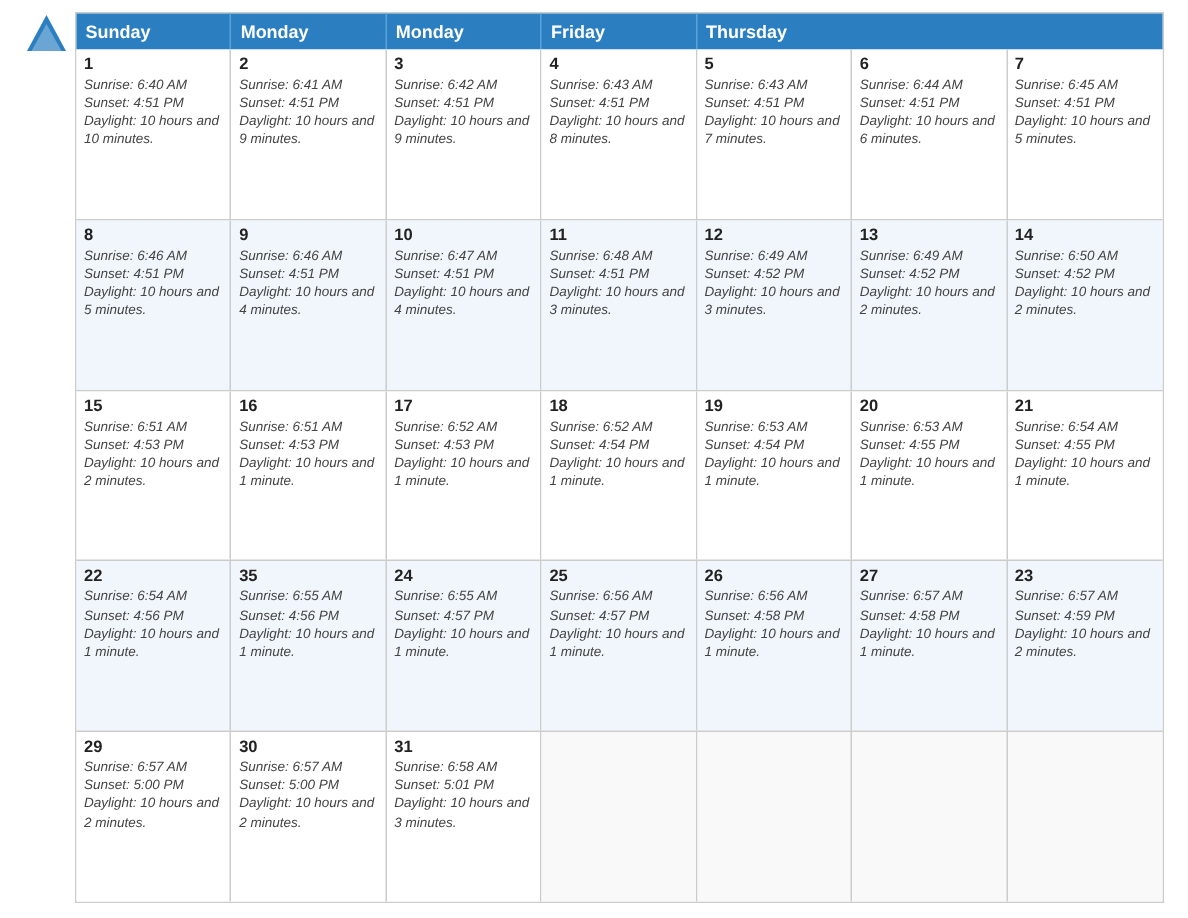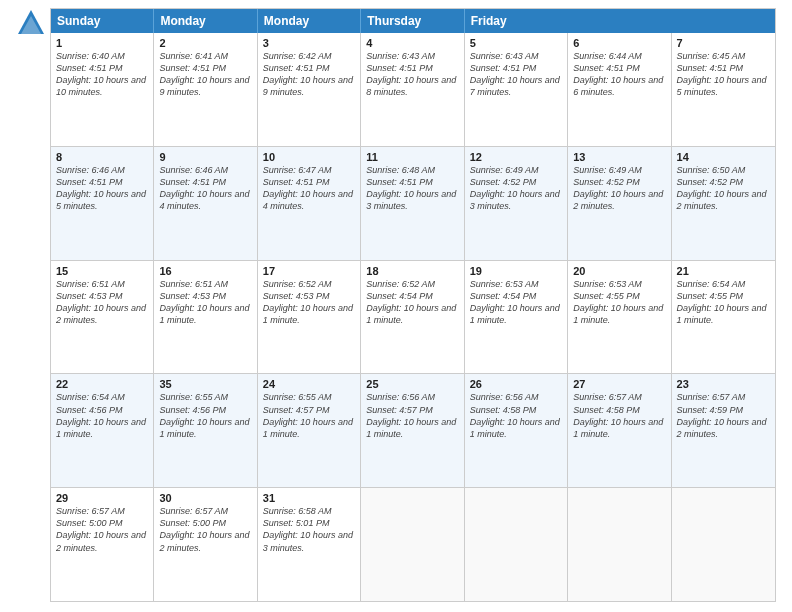--- a/index.html
+++ b/index.html
@@ -147,22 +147,22 @@
       <div class="title-month"></div>
       <div class="title-location"></div>
     </div>
   </div>
 
   <div class="calendar">
     <div class="cal-header">
     <div class="cal-header-cell">Sunday</div>
         <div class="cal-header-cell">Monday</div>
         <div class="cal-header-cell">Monday</div>
+        <div class="cal-header-cell">Friday</div>
         <div class="cal-header-cell">Thursday</div>
-        <div class="cal-header-cell">Friday</div>
       </div>
     <div class="cal-body">
     <div class="cal-row">
           <div class="cal-cell">
             <span class="day-num">1</span>
             <div class="cell-info">Sunrise: 6:40 AM<br>Sunset: 4:51 PM<br>Daylight: 10 hours and 10 minutes.</div>
           </div>
           <div class="cal-cell">
             <span class="day-num">2</span>
             <div class="cell-info">Sunrise: 6:41 AM<br>Sunset: 4:51 PM<br>Daylight: 10 hours and 9 minutes.</div>

